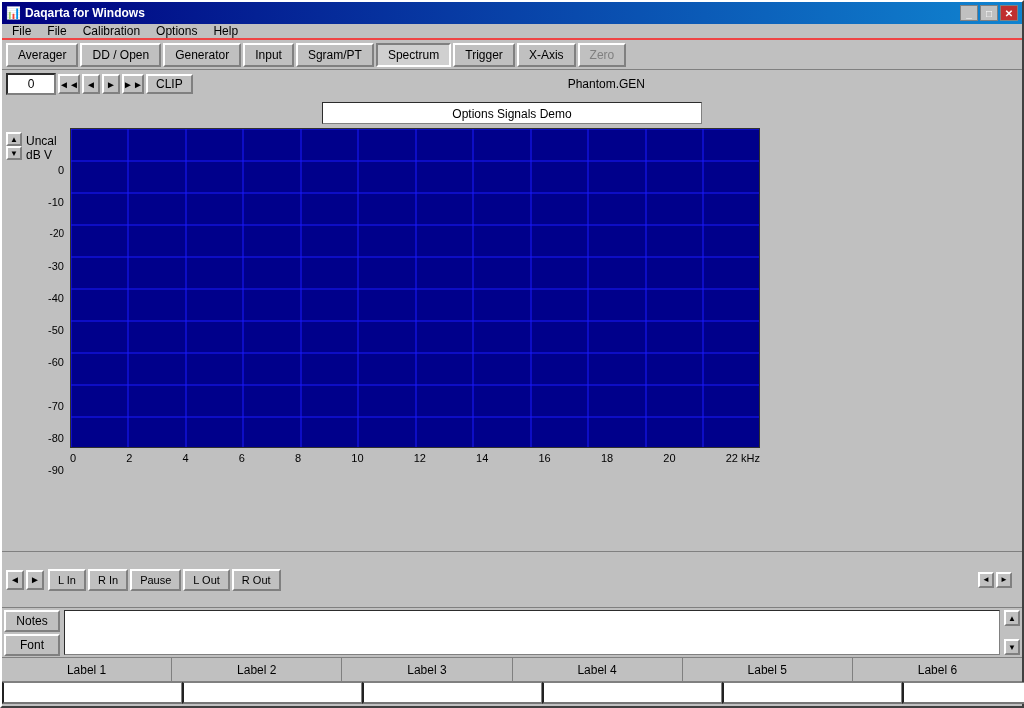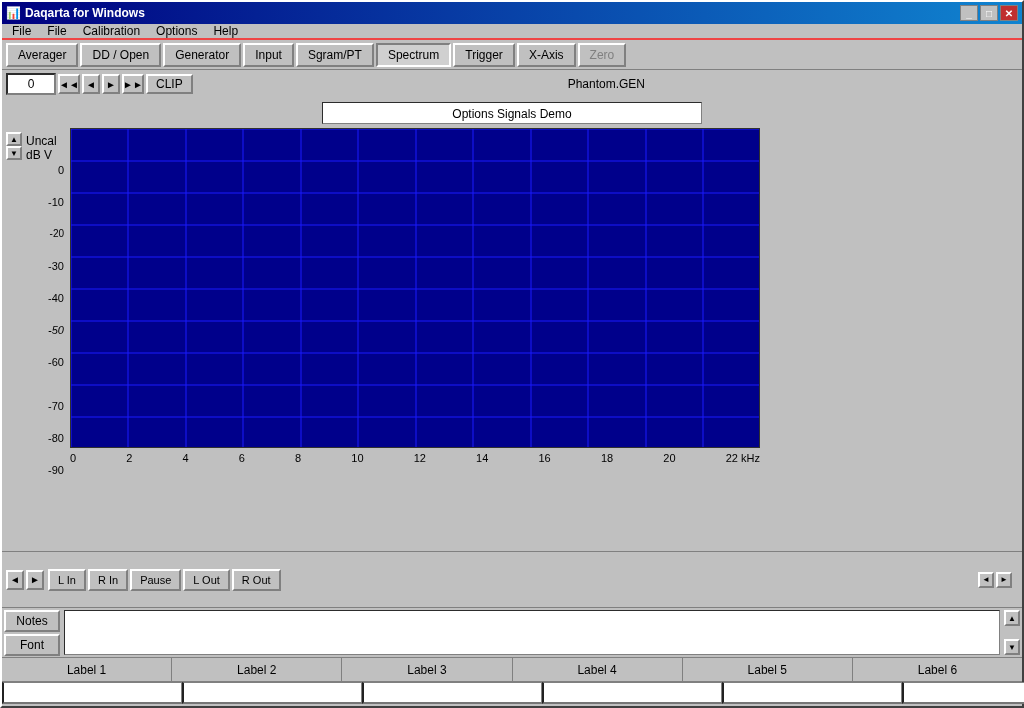--- a/index.html
+++ b/index.html
@@ -372,21 +372,21 @@
           <span>dB V</span>
         </div>
       </div>
 
       <div style="display:flex; flex-direction:column; margin-top:2px; width:100%;">
         <div class="y-tick" style="text-align:right; padding-right:6px; font-size:11px; height:32px; display:flex; align-items:flex-start; justify-content:flex-end;">0</div>
         <div class="y-tick" style="text-align:right; padding-right:6px; font-size:11px; height:32px; display:flex; align-items:flex-start; justify-content:flex-end;">-10</div>
         <div class="y-tick" style="text-align:right; padding-right:6px; font-size:10px; height:32px; display:flex; align-items:flex-start; justify-content:flex-end;">-20</div>
         <div class="y-tick" style="text-align:right; padding-right:6px; font-size:11px; height:32px; display:flex; align-items:flex-start; justify-content:flex-end;">-30</div>
         <div class="y-tick" style="text-align:right; padding-right:6px; font-size:11px; height:32px; display:flex; align-items:flex-start; justify-content:flex-end;">-40</div>
-        <div class="y-tick" style="text-align:right; padding-right:6px; font-size:11px; height:32px; display:flex; align-items:flex-start; justify-content:flex-end;font-style:italic;">-50</div>
+        <div class="y-tick" style="text-align:right; padding-right:6px; font-size:11px; height:32px; display:flex; align-items:flex-start; justify-content:flex-end;">-50</div>
         <div class="y-tick" style="text-align:right; padding-right:6px; font-size:11px; height:32px; display:flex; align-items:flex-start; justify-content:flex-end;margin-left:48px;">-60</div>
         <div class="y-tick" style="text-align:right; padding-right:6px; font-size:11px; height:32px; display:flex; align-items:flex-start; justify-content:flex-end;margin-top:12px;">-70</div>
         <div class="y-tick" style="text-align:right; padding-right:6px; font-size:11px; height:32px; display:flex; align-items:flex-start; justify-content:flex-end;">-80</div>
         <div class="y-tick" style="text-align:right; padding-right:6px; font-size:11px; height:32px; display:flex; align-items:flex-start; justify-content:flex-end;">-90</div>
       </div>
     </div>
 
     <div style="display:flex; flex-direction:column; flex:1;">
       <div id="chart-svg-container" style="position:relative; width:690px; height:320px; background:#00008B; border:1px solid #303030; overflow:hidden;">
 

